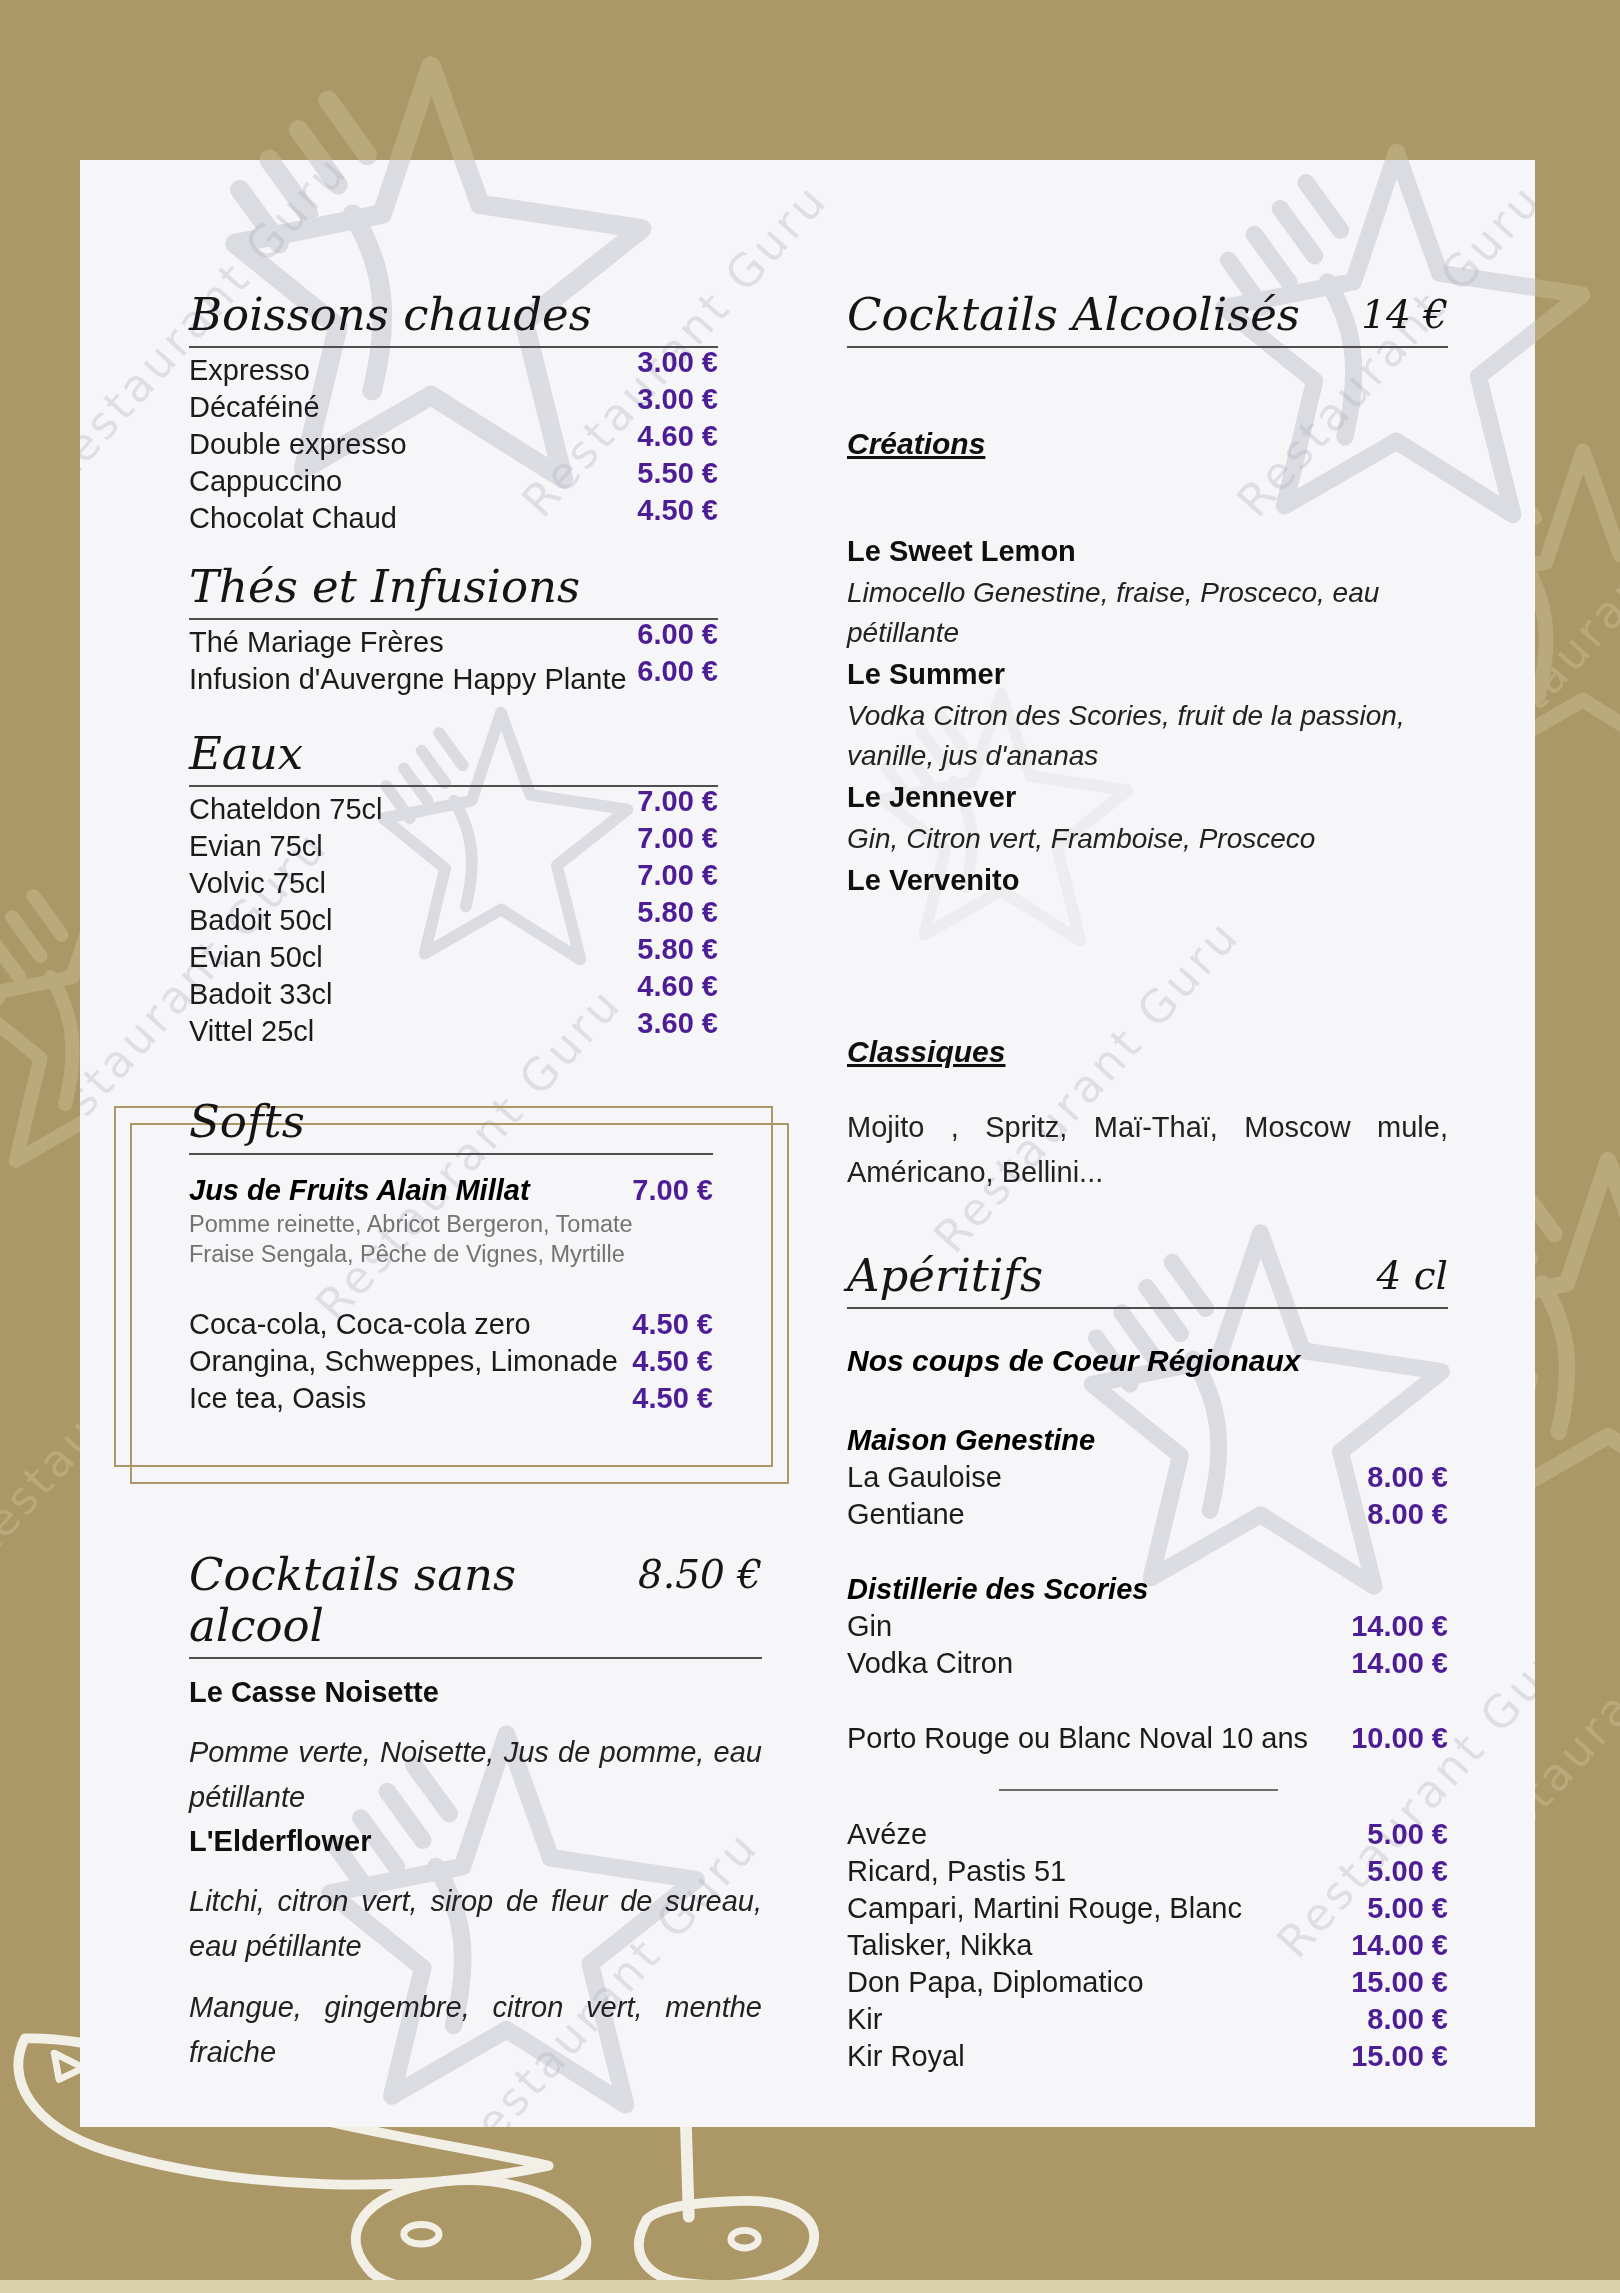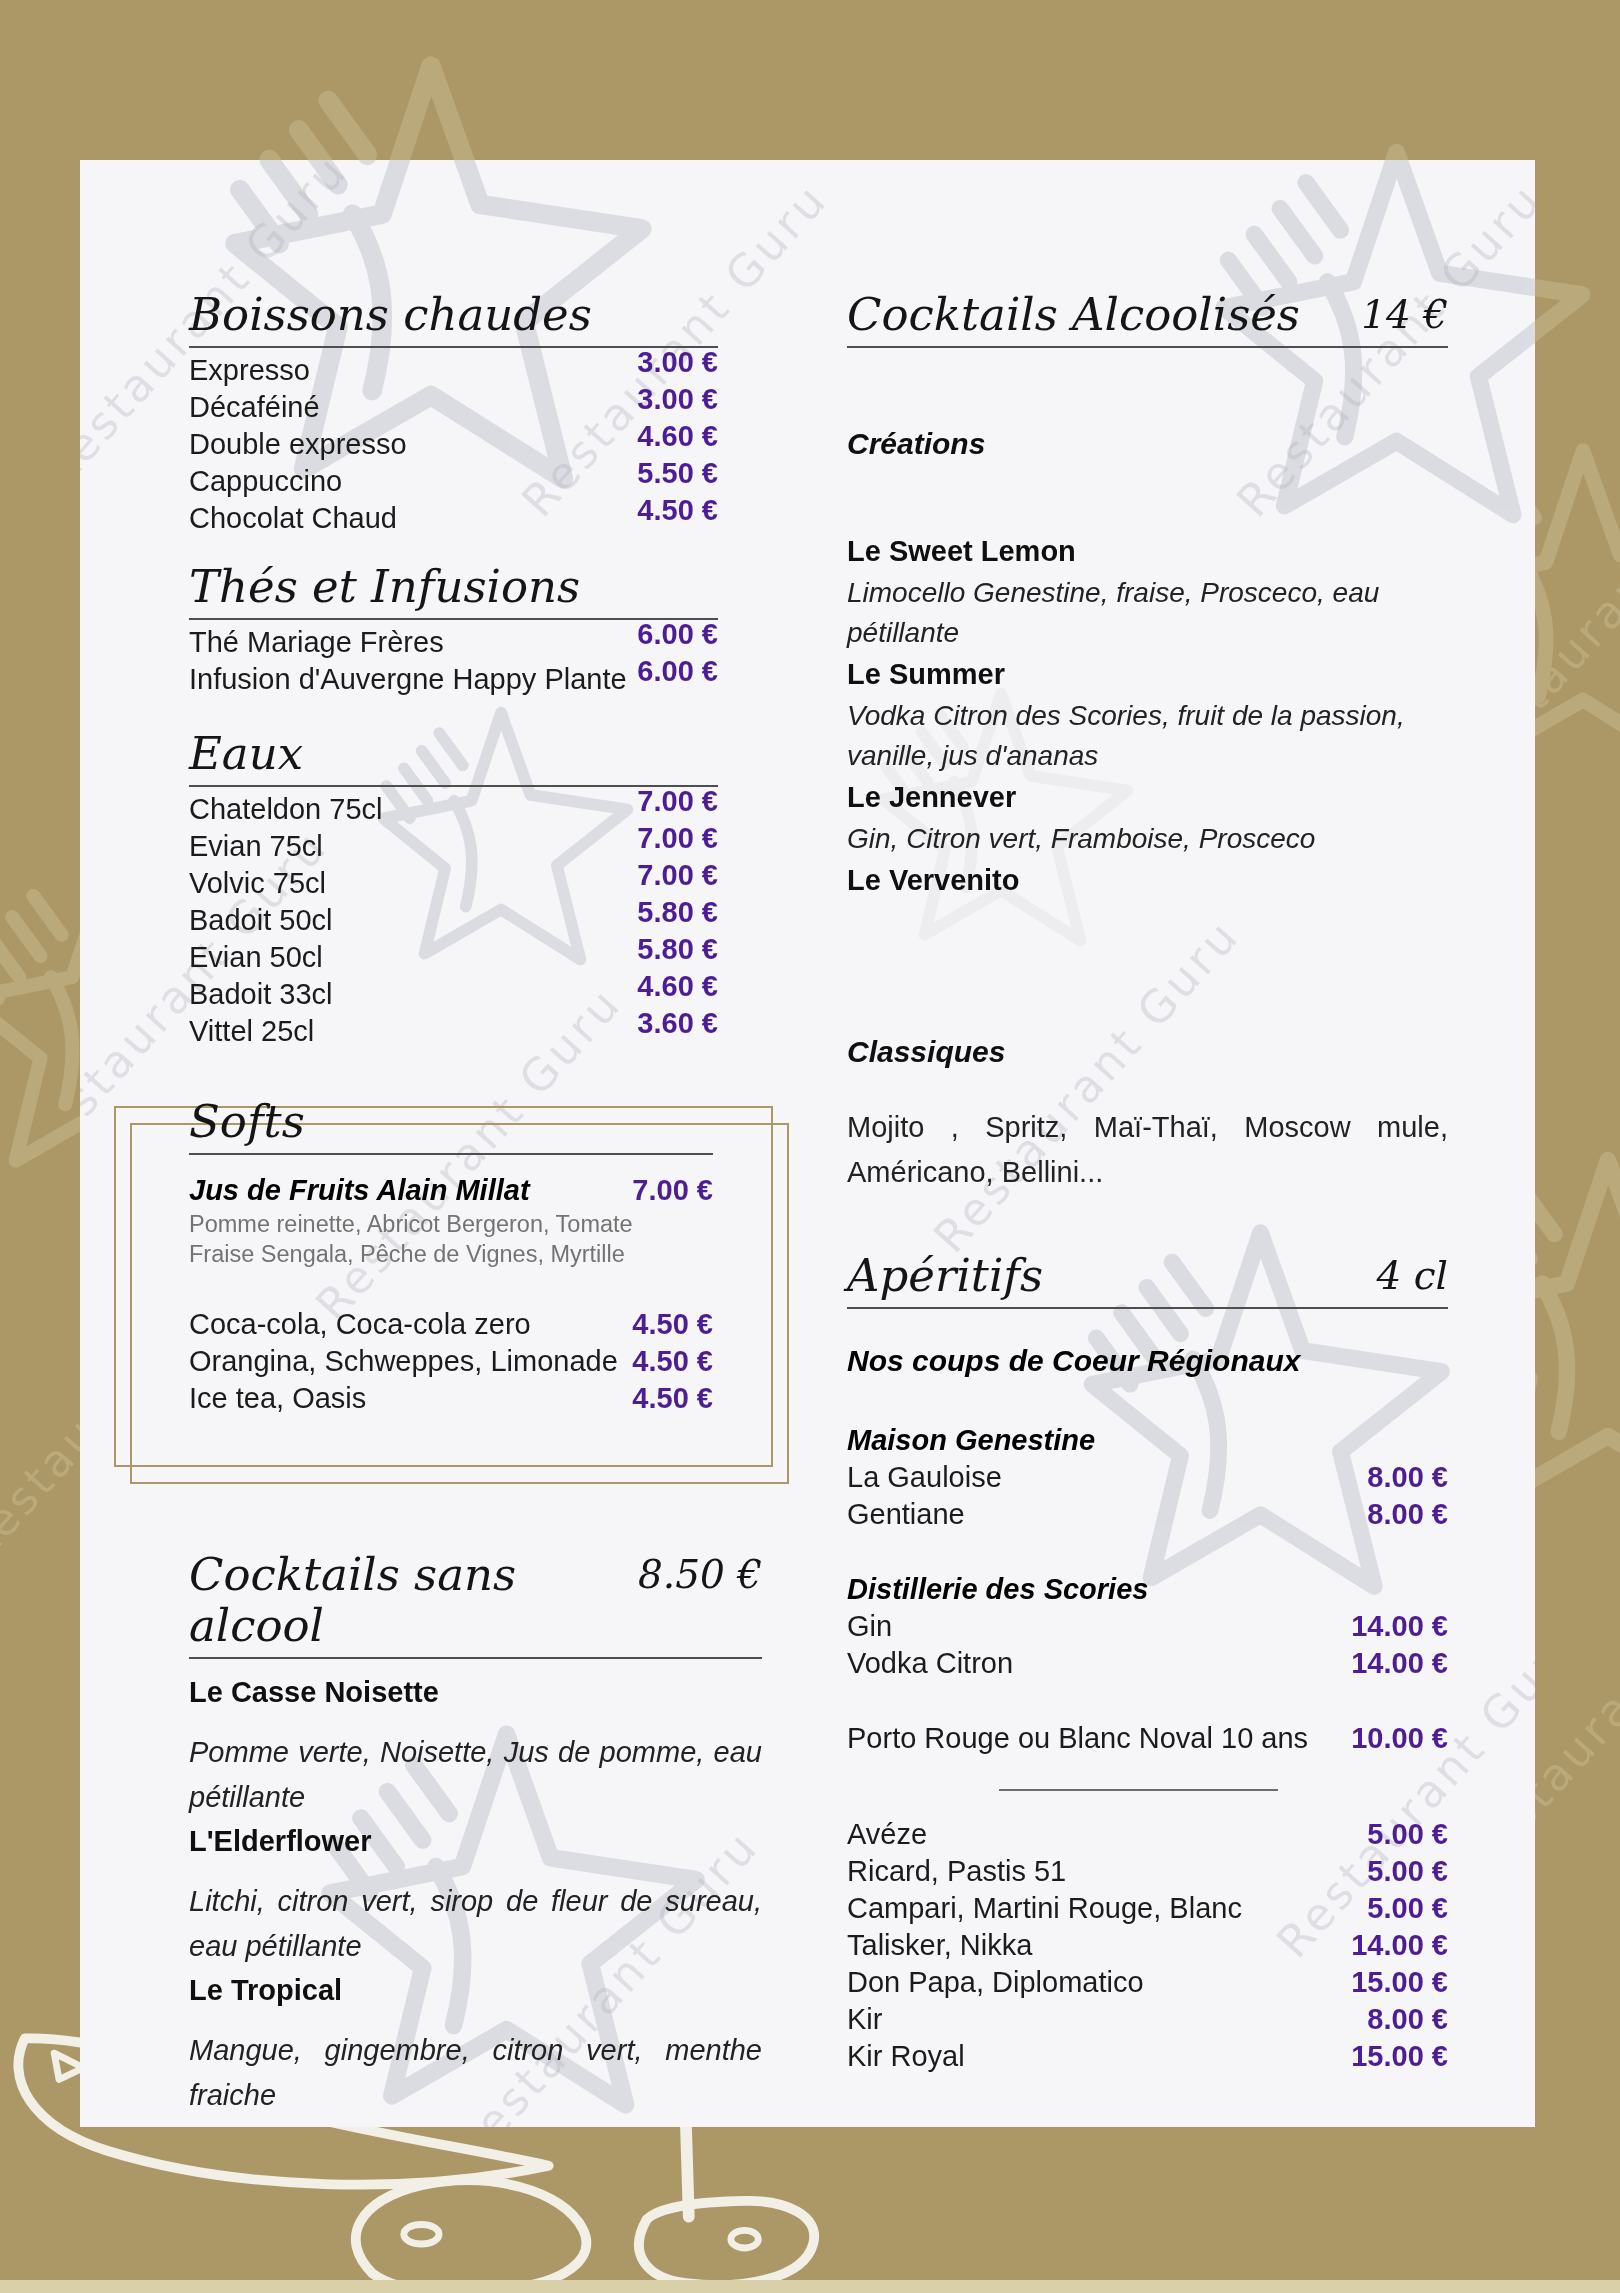--- a/index.html
+++ b/index.html
@@ -38,21 +38,21 @@
   .row .nm{display:inline-block;}
   .row .pr{position:absolute;right:0;top:-7.8px;font-weight:700;color:#4c1d95;}
   .row.noshift .pr{top:0;}
   .bold{font-weight:700;color:#000000;font-style:italic;}
   
   .frame-rect{position:absolute;border:2px solid #ac9766;width:655px;height:357px;background:transparent;}
   
   .ck-name{font-size:29px;font-weight:700;line-height:43px;color:#0f0f0f;}
   .ck-desc{font-size:28px;font-style:italic;line-height:40px;color:#222;}
   .ck-desc.just{text-align:justify;font-size:29px;line-height:45px;margin-top:16px;}
-  .label-bi{font-size:30px;font-weight:700;font-style:italic;color:#0f0f0f;}
+  .label-bi{font-size:30px;font-weight:700;font-style:italic;color:#0f0f0f;text-decoration:underline;}
   .divider{position:absolute;height:2px;background:#6c6c6c;}
   .small-desc{font-size:23.5px;line-height:30px;color:#737373;}
 </style>
 </head>
 <body>
 
 <svg width="0" height="0" style="position:absolute">
   <defs>
     <g id="starfork" fill="none" stroke-width="4" stroke-linejoin="round" stroke-linecap="round">
       <path d="M50,8 L60,36 L93,41 L69,60 L77,92 L50,75 L24,90 L31,61 L10,44 L40,38 Z"></path>
@@ -181,21 +181,20 @@
       <div class="script sec-head">
         <span class="hp">8.50 €</span>
         <span>Cocktails sans alcool</span>
       </div>
       <div class="rule"></div>
       <div style="margin-top:11.8px">
           <div class="ck-name">Le Casse Noisette</div>
           <div class="ck-desc just">Pomme verte, Noisette, Jus de pomme, eau pétillante</div>
           <div class="ck-name">L'Elderflower</div>
           <div class="ck-desc just">Litchi, citron vert, sirop de fleur de sureau, eau pétillante</div>
-          <div class="ck-name">Le Tropical</div>
           <div class="ck-desc just">Mangue, gingembre, citron vert, menthe fraiche</div>
         </div>
     </div>
 
     <div class="sec" style="left:767px;top:129px;width:601px">
       <div class="script sec-head">
         <span class="hp">14 €</span>
         <span>Cocktails Alcoolisés</span>
       </div>
       <div class="rule"></div>

